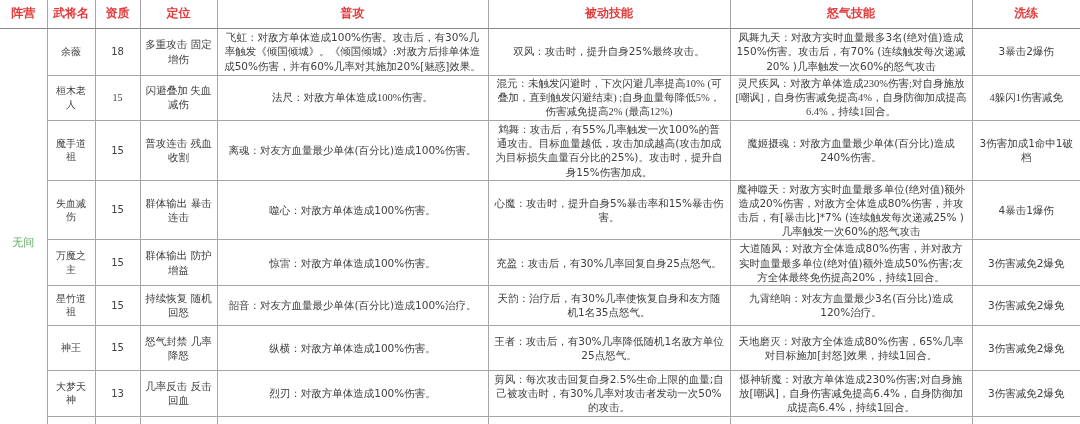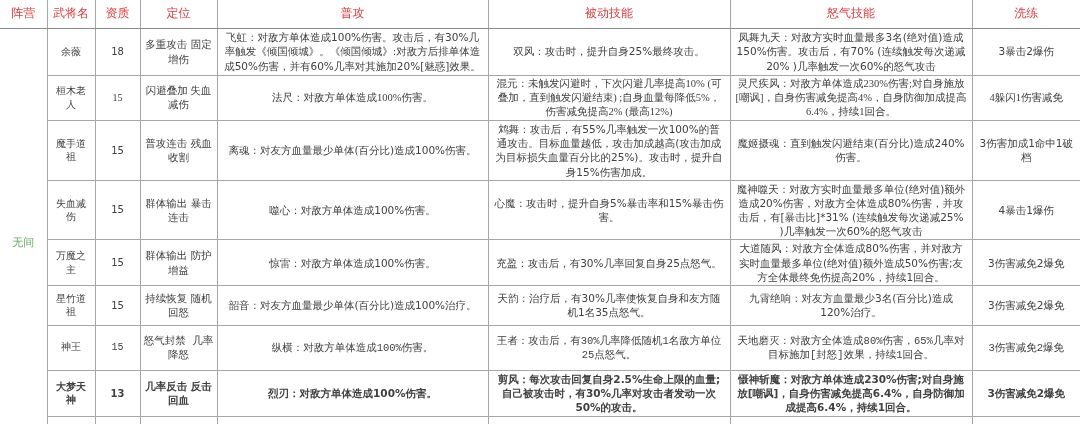--- a/index.html
+++ b/index.html
@@ -25,40 +25,40 @@
     border:1px solid var(--grid-line);
     text-align:center;
     vertical-align:middle;
     padding:1px 5px;
     overflow:hidden;
     color:var(--body-text);
   }
   thead tr{height:28px;}
   th{
     color:var(--header-text);
-    font-weight:normal;
+    font-weight:bold;
     font-size:12px;
     border-bottom:1px solid #8a8a8a;
   }
   td{font-size:10.5px;line-height:1.35;}
   td.cell-name,td.cell-aptitude{font-size:10px;}
   td.cell-role{font-size:10.5px;padding:1px 2px;text-align:center;}
   td.faction-cell{
     color:var(--faction-text);
     font-size:11px;
   }
   
   tbody tr:nth-child(1){height:47px;}
   tbody tr:nth-child(2){height:45px;font-family:Liberation Serif, serif;}
   tbody tr:nth-child(3){height:45px;}
   tbody tr:nth-child(4){height:43px;}
   tbody tr:nth-child(5){height:44px;}
   tbody tr:nth-child(6){height:40px;}
-  tbody tr:nth-child(7){height:45px;font-family:Liberation Mono, monospace;}
-  tbody tr:nth-child(8){height:46px;font-weight:bold;}
+  tbody tr:nth-child(7){height:45px;}
+  tbody tr:nth-child(8){height:46px;}
   tbody tr:nth-child(9){height:41px;}
 </style>
 </head>
 <body>
 
 <div class="wrap">
   <table>
     <colgroup>
       <col style="width:47px">
       <col style="width:48px">
@@ -102,31 +102,31 @@
     <td class="cell-rage">灵尺疾风：对敌方单体造成230%伤害;对自身施放[嘲讽]，自身伤害减免提高4%，自身防御加成提高6.4%，持续1回合。</td>
     <td class="cell-refine">4躲闪1伤害减免</td>
   </tr>
 
   <tr>
     <td class="cell-name">魔手道祖</td>
     <td class="cell-aptitude">15</td>
     <td class="cell-role">普攻连击 残血收割</td>
     <td class="cell-basic">离魂：对友方血量最少单体(百分比)造成100%伤害。</td>
     <td class="cell-passive">鸩舞：攻击后，有55%几率触发一次100%的普通攻击。目标血量越低，攻击加成越高(攻击加成为目标损失血量百分比的25%)。攻击时，提升自身15%伤害加成。</td>
-    <td class="cell-rage">魔姬摄魂：直到触发闪避结束(百分比)造成240%伤害。</td>
+    <td class="cell-rage">魔姬摄魂：对敌方血量最少单体(百分比)造成240%伤害。</td>
     <td class="cell-refine">3伤害加成1命中1破档</td>
   </tr>
 
   <tr>
     <td class="cell-name">失血减伤</td>
     <td class="cell-aptitude">15</td>
     <td class="cell-role">群体输出 暴击连击</td>
     <td class="cell-basic">噬心：对敌方单体造成100%伤害。</td>
     <td class="cell-passive">心魔：攻击时，提升自身5%暴击率和15%暴击伤害。</td>
-    <td class="cell-rage">魔神噬天：对敌方实时血量最多单位(绝对值)额外造成20%伤害，对敌方全体造成80%伤害，并攻击后，有[暴击比]*31% (连续触发每次递减25% )几率触发一次60%的怒气攻击</td>
+    <td class="cell-rage">魔神噬天：对敌方实时血量最多单位(绝对值)额外造成20%伤害，对敌方全体造成80%伤害，并攻击后，有[暴击比]*7% (连续触发每次递减25% )几率触发一次60%的怒气攻击</td>
     <td class="cell-refine">4暴击1爆伤</td>
   </tr>
 
   <tr>
     <td class="cell-name">万魔之主</td>
     <td class="cell-aptitude">15</td>
     <td class="cell-role">群体输出 防护增益</td>
     <td class="cell-basic">惊雷：对敌方单体造成100%伤害。</td>
     <td class="cell-passive">充盈：攻击后，有30%几率回复自身25点怒气。</td>
     <td class="cell-rage">大道随风：对敌方全体造成80%伤害，并对敌方实时血量最多单位(绝对值)额外造成50%伤害;友方全体最终免伤提高20%，持续1回合。</td>

